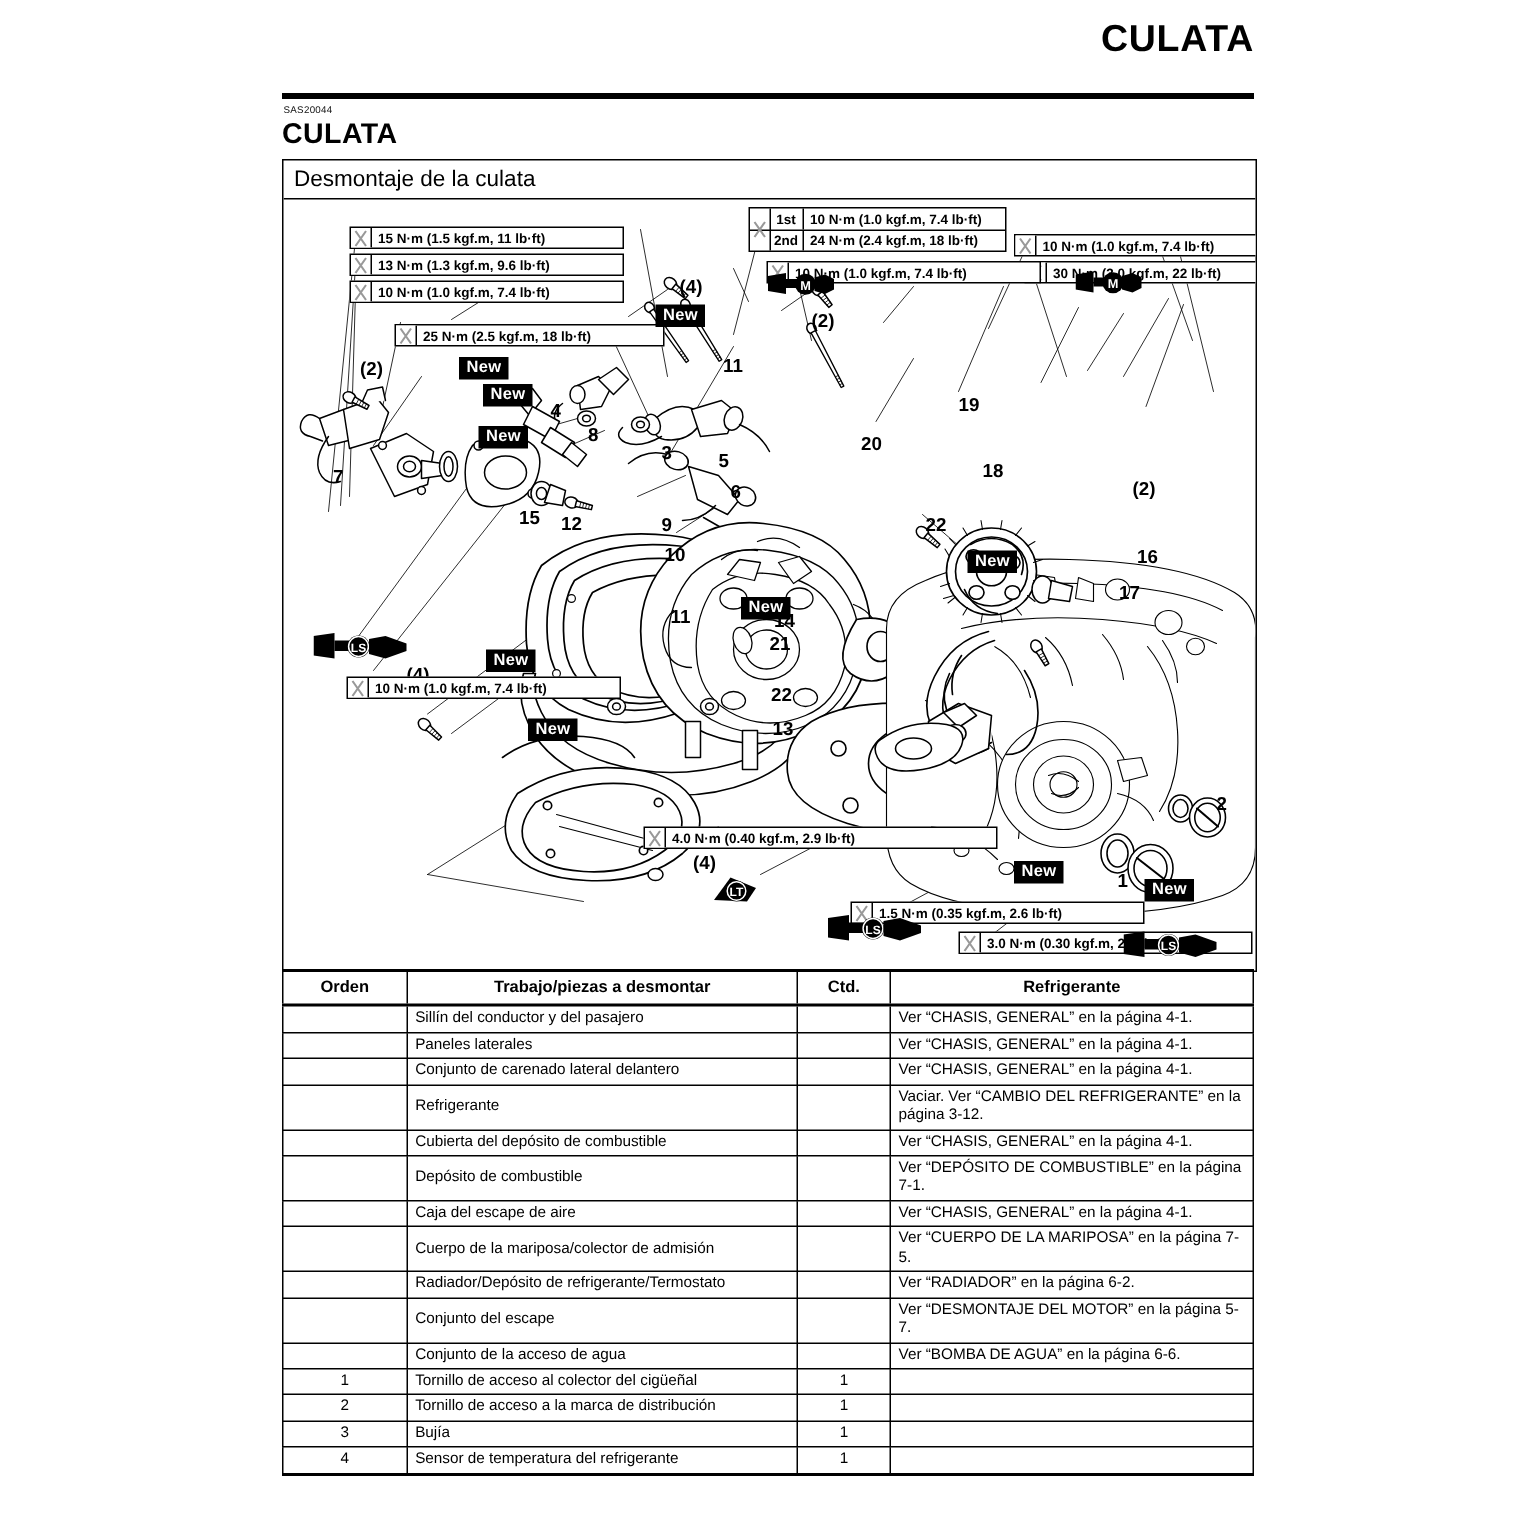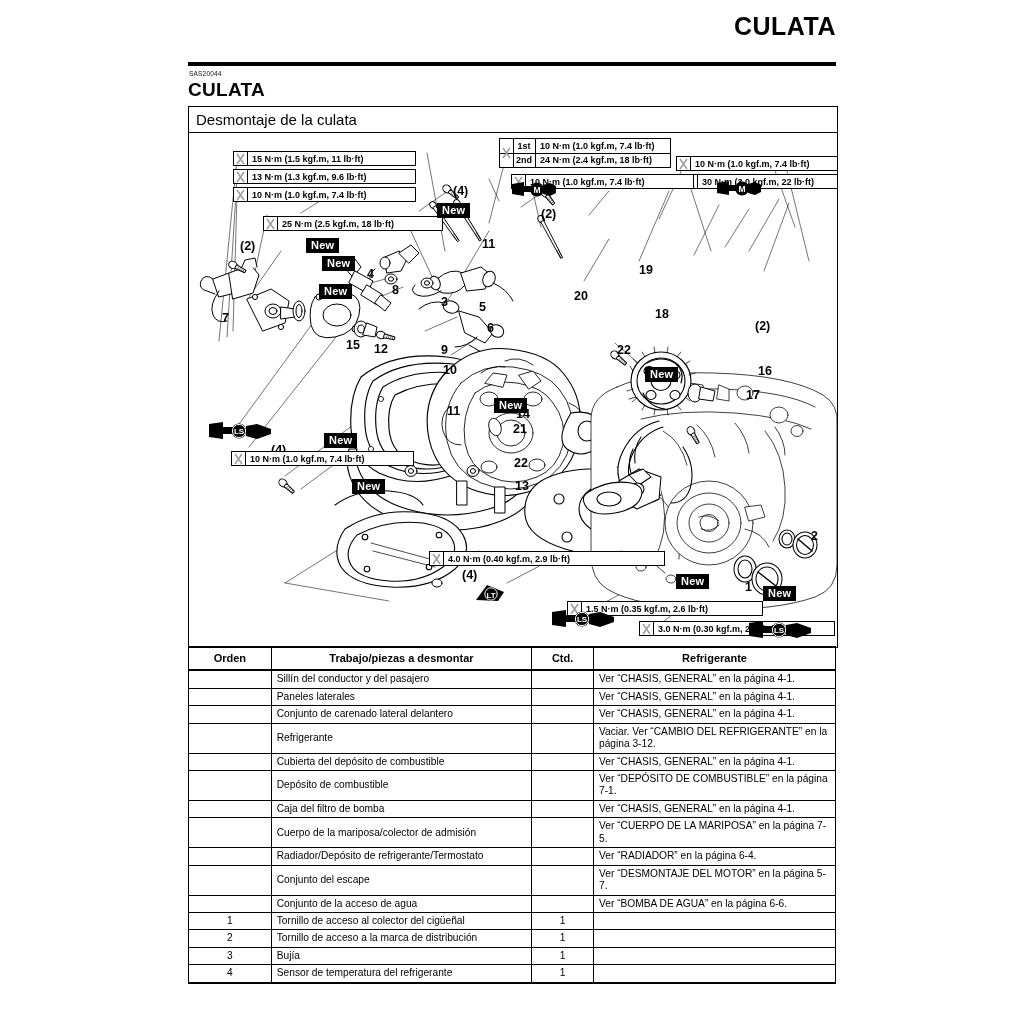--- a/index.html
+++ b/index.html
@@ -750,35 +750,35 @@
           <td class="c-obs">Ver “CHASIS, GENERAL” en la página 4-1.</td>
         </tr>
         <tr>
           <td class="c-orden"></td>
           <td class="c-trab">Depósito de combustible</td>
           <td class="c-ctd"></td>
           <td class="c-obs">Ver “DEPÓSITO DE COMBUSTIBLE” en la página 7-1.</td>
         </tr>
         <tr>
           <td class="c-orden"></td>
-          <td class="c-trab">Caja del filtro de bomba</td>
+          <td class="c-trab">Caja del escape de aire</td>
           <td class="c-ctd"></td>
           <td class="c-obs">Ver “CHASIS, GENERAL” en la página 4-1.</td>
         </tr>
         <tr>
           <td class="c-orden"></td>
           <td class="c-trab">Cuerpo de la mariposa/colector de admisión</td>
           <td class="c-ctd"></td>
           <td class="c-obs">Ver “CUERPO DE LA MARIPOSA” en la página 7-5.</td>
         </tr>
         <tr>
           <td class="c-orden"></td>
           <td class="c-trab">Radiador/Depósito de refrigerante/Termostato</td>
           <td class="c-ctd"></td>
-          <td class="c-obs">Ver “RADIADOR” en la página 6-4.</td>
+          <td class="c-obs">Ver “RADIADOR” en la página 6-2.</td>
         </tr>
         <tr>
           <td class="c-orden"></td>
           <td class="c-trab">Conjunto del escape</td>
           <td class="c-ctd"></td>
           <td class="c-obs">Ver “DESMONTAJE DEL MOTOR” en la página 5-7.</td>
         </tr>
         <tr>
           <td class="c-orden"></td>
           <td class="c-trab">Conjunto de la acceso de agua</td>

